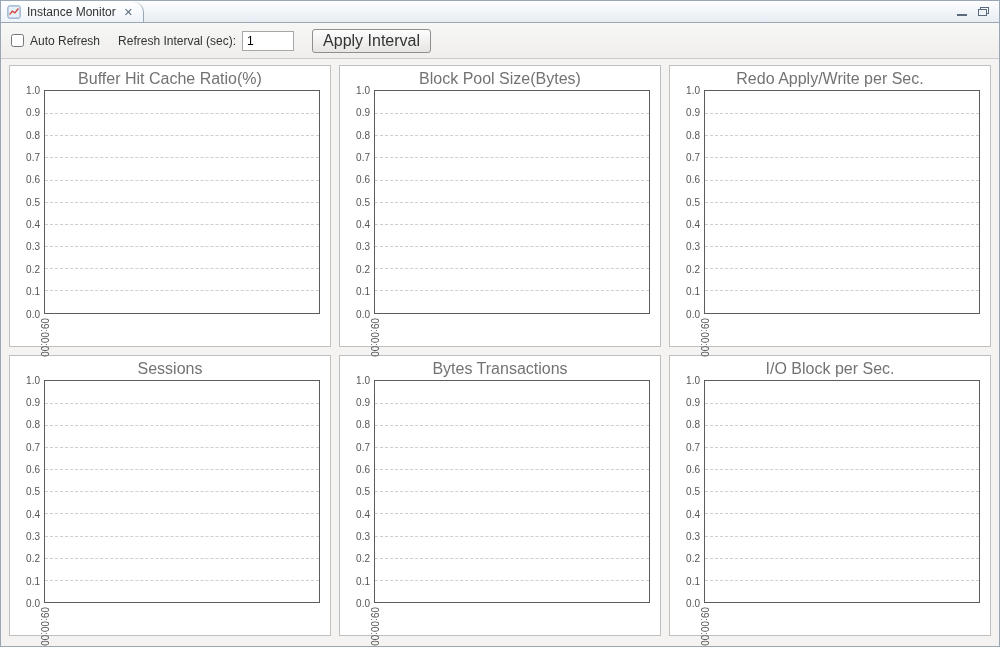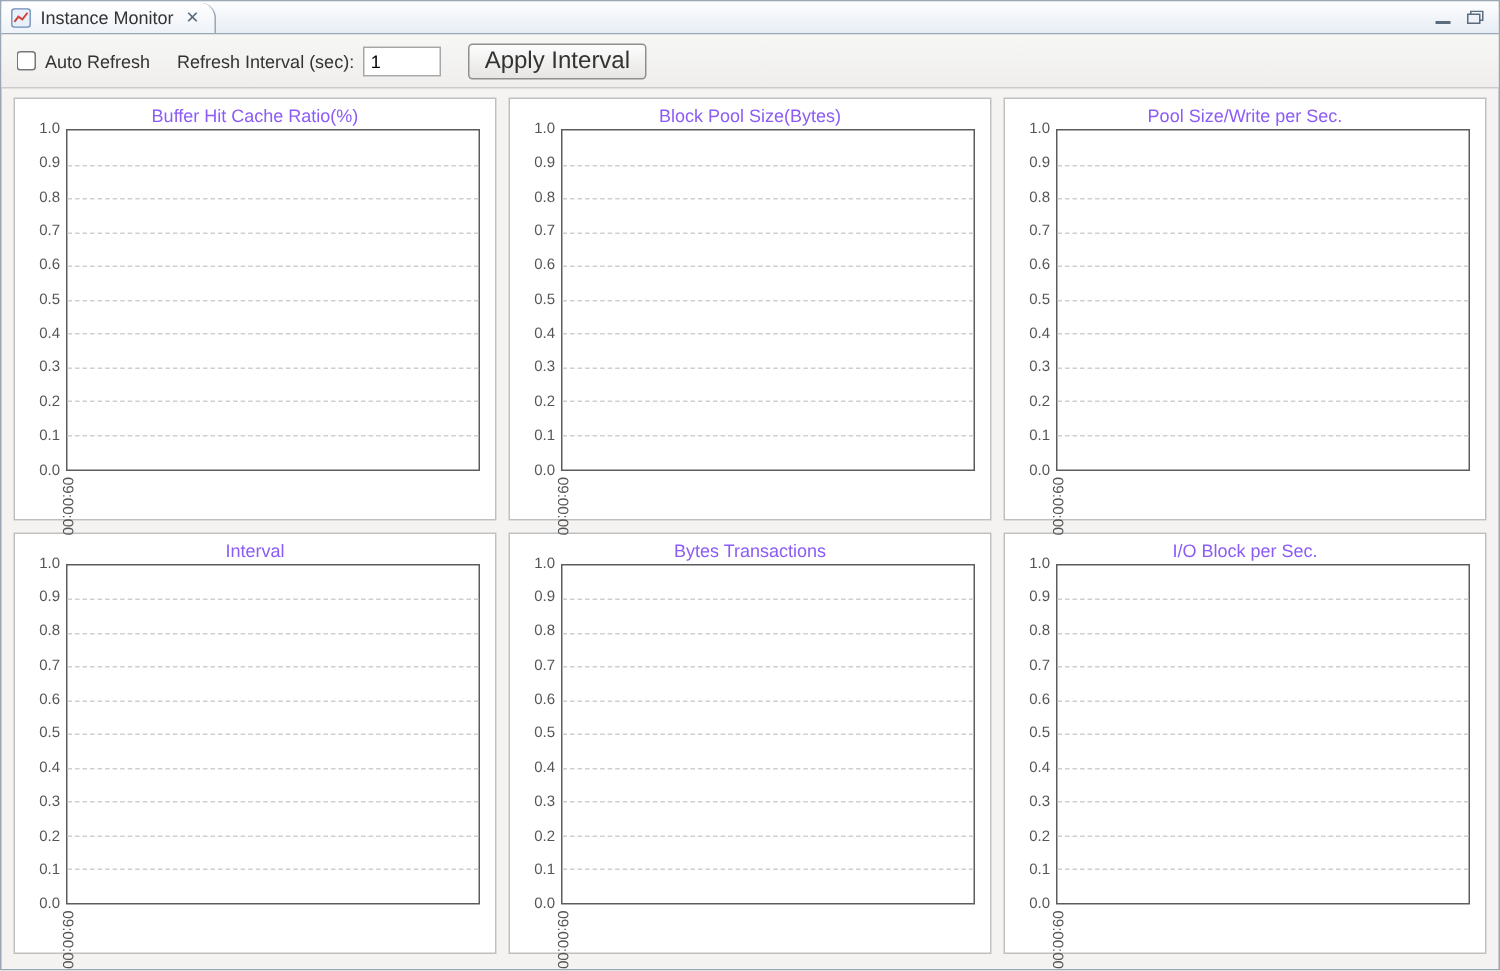--- a/index.html
+++ b/index.html
@@ -90,23 +90,23 @@
     gap:8px;
     width:100%; height:100%;
   }
   .panel {
     border:1px solid #bfbfbf;
     background:#fff;
     display:flex; flex-direction:column;
   }
   .panel-title {
     text-align:center;
-    font-size:12px;
+    font-size:16px;
     padding:4px 0 0 0;
-    color:#8b5cf6;
+    color:#737373;
   }
   .chart {
     flex:1;
     position:relative;
     margin: 2px 10px 2px 6px;
     display:flex;
   }
   .yaxis {
     width:28px;
     position:relative;
@@ -244,53 +244,53 @@
               <div class="grid-line" style="top: 70%;"></div>
               <div class="grid-line" style="top: 80%;"></div>
               <div class="grid-line" style="top: 90%;"></div>
             </div>
           </div>
           <div class="xaxis">
             <div class="xtick">09:00:00</div>
           </div>
         </div>
         <div class="panel">
-          <div class="panel-title">Pool Size/Write per Sec.</div>
-          <div class="chart">
-            <div class="yaxis">
-              <div class="ytick" style="top: 0%;">1.0</div>
-              <div class="ytick" style="top: 10%;">0.9</div>
-              <div class="ytick" style="top: 20%;">0.8</div>
-              <div class="ytick" style="top: 30%;">0.7</div>
-              <div class="ytick" style="top: 40%;">0.6</div>
-              <div class="ytick" style="top: 50%;">0.5</div>
-              <div class="ytick" style="top: 60%;">0.4</div>
-              <div class="ytick" style="top: 70%;">0.3</div>
-              <div class="ytick" style="top: 80%;">0.2</div>
-              <div class="ytick" style="top: 90%;">0.1</div>
-              <div class="ytick" style="top: 100%;">0.0</div>
-            </div>
-            <div class="plot-box">
-              <div class="grid-line" style="top: 10%;"></div>
-              <div class="grid-line" style="top: 20%;"></div>
-              <div class="grid-line" style="top: 30%;"></div>
-              <div class="grid-line" style="top: 40%;"></div>
-              <div class="grid-line" style="top: 50%;"></div>
-              <div class="grid-line" style="top: 60%;"></div>
-              <div class="grid-line" style="top: 70%;"></div>
-              <div class="grid-line" style="top: 80%;"></div>
-              <div class="grid-line" style="top: 90%;"></div>
-            </div>
-          </div>
-          <div class="xaxis">
-            <div class="xtick">09:00:00</div>
-          </div>
-        </div>
-        <div class="panel">
-          <div class="panel-title">Interval</div>
+          <div class="panel-title">Redo Apply/Write per Sec.</div>
+          <div class="chart">
+            <div class="yaxis">
+              <div class="ytick" style="top: 0%;">1.0</div>
+              <div class="ytick" style="top: 10%;">0.9</div>
+              <div class="ytick" style="top: 20%;">0.8</div>
+              <div class="ytick" style="top: 30%;">0.7</div>
+              <div class="ytick" style="top: 40%;">0.6</div>
+              <div class="ytick" style="top: 50%;">0.5</div>
+              <div class="ytick" style="top: 60%;">0.4</div>
+              <div class="ytick" style="top: 70%;">0.3</div>
+              <div class="ytick" style="top: 80%;">0.2</div>
+              <div class="ytick" style="top: 90%;">0.1</div>
+              <div class="ytick" style="top: 100%;">0.0</div>
+            </div>
+            <div class="plot-box">
+              <div class="grid-line" style="top: 10%;"></div>
+              <div class="grid-line" style="top: 20%;"></div>
+              <div class="grid-line" style="top: 30%;"></div>
+              <div class="grid-line" style="top: 40%;"></div>
+              <div class="grid-line" style="top: 50%;"></div>
+              <div class="grid-line" style="top: 60%;"></div>
+              <div class="grid-line" style="top: 70%;"></div>
+              <div class="grid-line" style="top: 80%;"></div>
+              <div class="grid-line" style="top: 90%;"></div>
+            </div>
+          </div>
+          <div class="xaxis">
+            <div class="xtick">09:00:00</div>
+          </div>
+        </div>
+        <div class="panel">
+          <div class="panel-title">Sessions</div>
           <div class="chart">
             <div class="yaxis">
               <div class="ytick" style="top: 0%;">1.0</div>
               <div class="ytick" style="top: 10%;">0.9</div>
               <div class="ytick" style="top: 20%;">0.8</div>
               <div class="ytick" style="top: 30%;">0.7</div>
               <div class="ytick" style="top: 40%;">0.6</div>
               <div class="ytick" style="top: 50%;">0.5</div>
               <div class="ytick" style="top: 60%;">0.4</div>
               <div class="ytick" style="top: 70%;">0.3</div>

